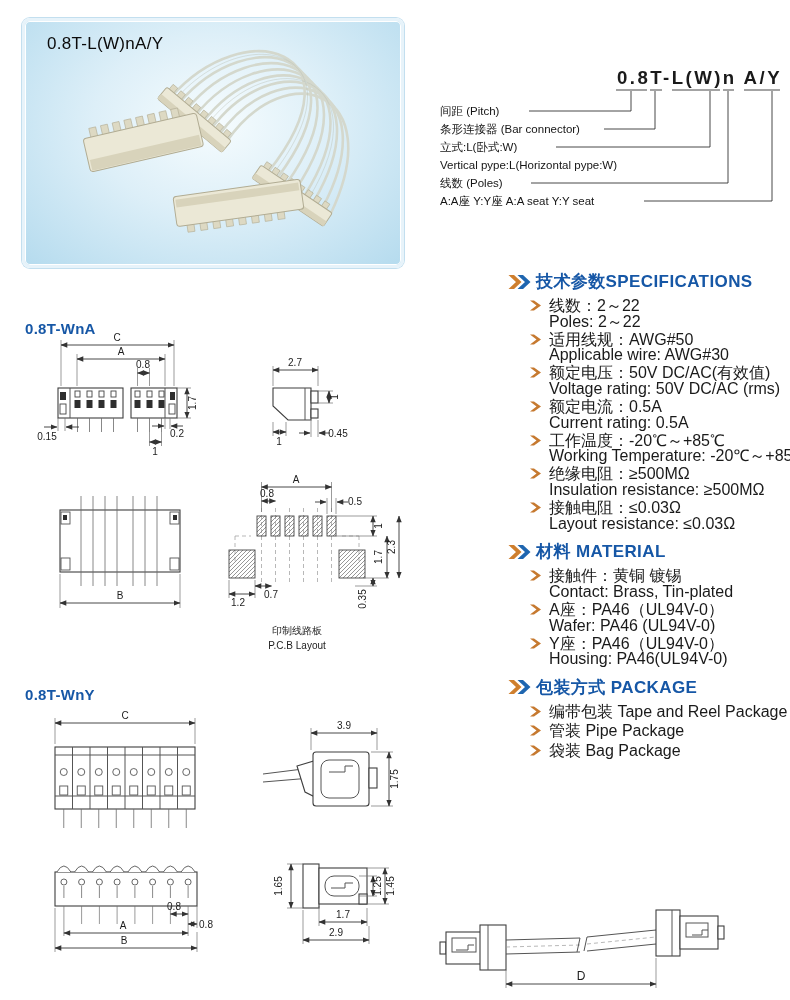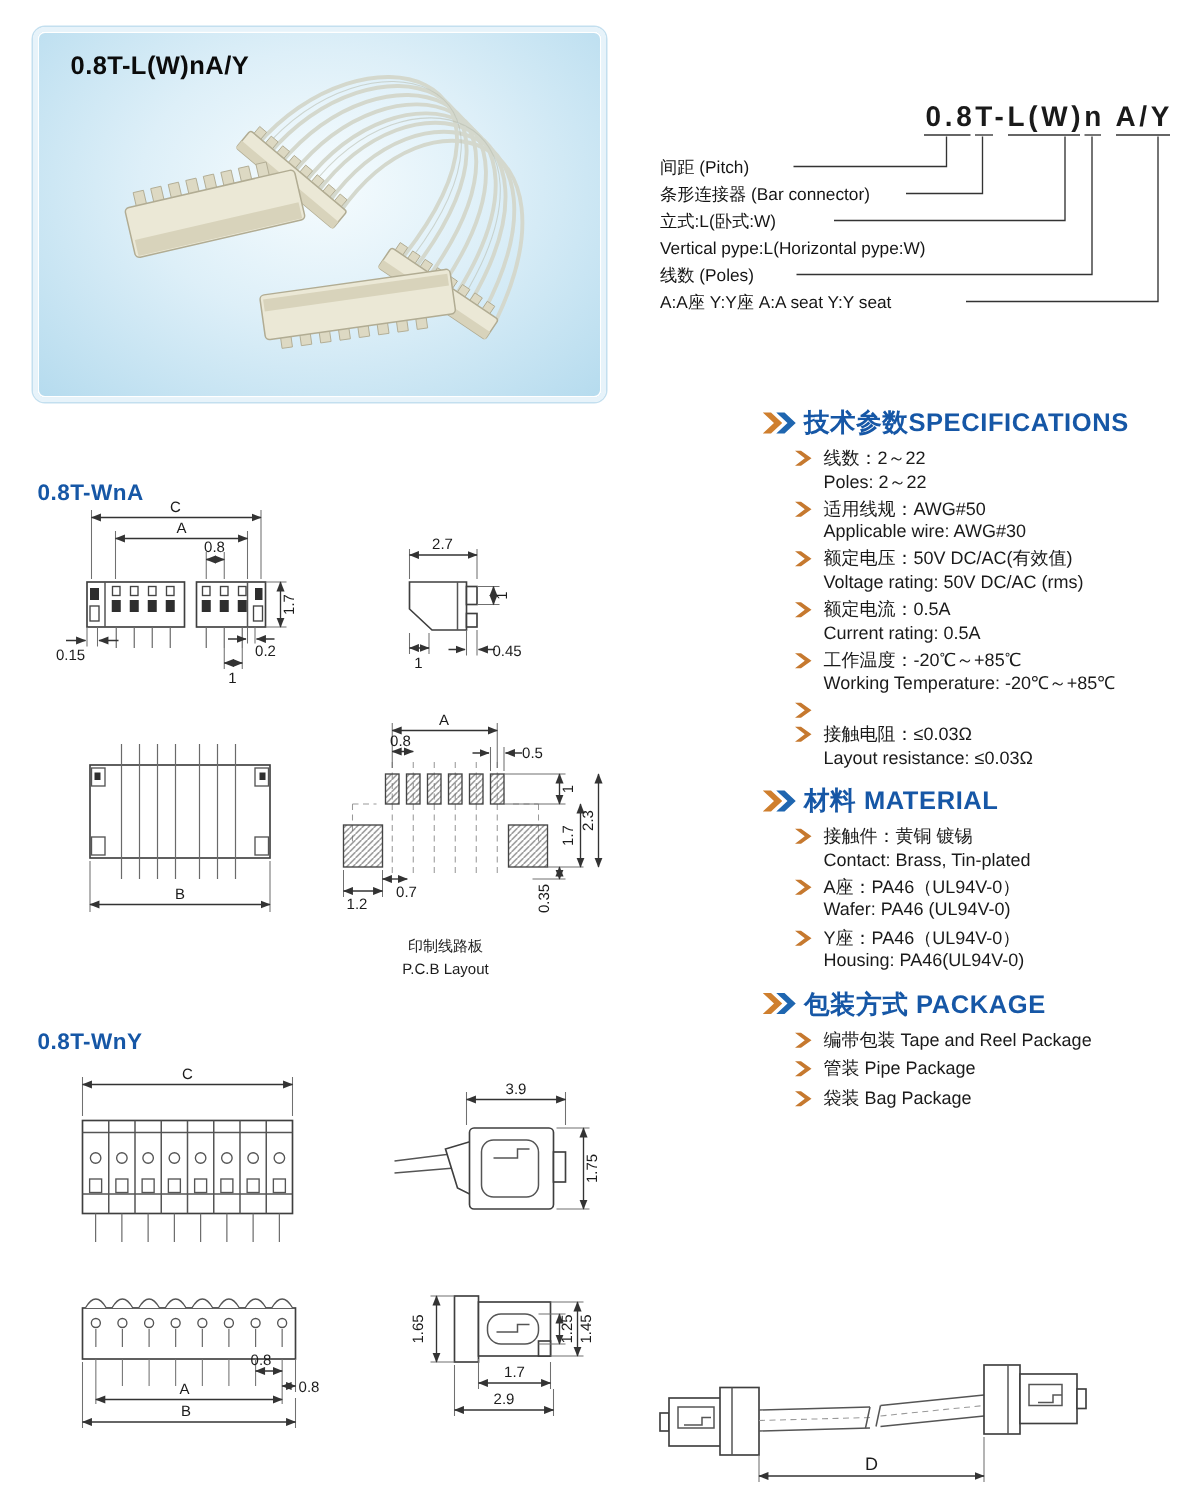--- a/index.html
+++ b/index.html
@@ -5,21 +5,21 @@
   * { margin:0; padding:0; box-sizing:border-box; }
   body { width:790px; height:1000px; background:#ffffff; position:relative;
          font-family:"Liberation Sans", sans-serif; overflow:hidden; }
   #page { position:absolute; left:0; top:0; width:790px; height:1000px; }
 
   
   .photo { position:absolute; left:22px; top:18px; width:382px; height:250px;
            border-radius:8px; border:3px solid #e7f3fa;
            box-shadow:0 0 0 1px #c3dfef, inset 0 0 0 1px #ffffff;
            background:radial-gradient(ellipse at 50% 42%, #f6fcfe 0%, #ddeff8 45%, #b5dbee 100%);
-           overflow:hidden;font-weight:bold; }
+           overflow:hidden; }
   .photo-label { position:absolute; left:22px; top:13px; font-size:17px; color:#0b0b0b; letter-spacing:.3px; z-index:2; }
   .photo svg { position:absolute; left:0; top:0; }
   .pbody { fill:#ebe8d6; stroke:#b1ac93; stroke-width:1; }
   .pshade { fill:#d8d3bb; stroke:none; }
   .pteeth { fill:#ddd9c3; stroke:#b1ac93; stroke-width:.6; }
   .pwire { fill:none; stroke:#d4d8cd; stroke-width:2.6; }
   .pwireo { fill:none; stroke:#b9beb1; stroke-width:.7; opacity:.6; }
 
   
   .pn { position:absolute; left:432px; top:58px; }
@@ -32,21 +32,21 @@
   .series-title { position:absolute; color:#1657a6; font-size:15px; font-weight:bold; letter-spacing:.3px;margin-top:24px; }
 
   
   .right-col { position:absolute; left:508px; top:266px; width:308px; padding-top:4px; }
   .sec-head { display:flex; align-items:center; gap:3px; margin:9px 0 5px 0; }
   .sec-head:first-child { margin-top:0; }
   .dchev { width:25px; height:16px; flex:none; }
   .sec-head-txt { color:#1657a6; font-size:17px; font-weight:bold; letter-spacing:.4px; white-space:nowrap; }
   .item { display:flex; margin-bottom:2.5px; }
   .chev { width:13px; height:11px; flex:none; margin:2px 6px 0 22px; }
-  .lines { font-size:12px; color:#1a1a1a; line-height:15.6px; }
+  .lines { font-size:16px; color:#1a1a1a; line-height:15.6px; }
   .pkg .item { margin-bottom:4px; }
 
   
   .dwg { position:absolute; }
   .dwg text { font-family:"Liberation Sans", sans-serif; font-size:10px; fill:#1c1c1c; }
   .body { fill:#fff; stroke:#3f3f3f; stroke-width:1.1; }
   .det  { fill:#fff; stroke:#555; stroke-width:.9; }
   .det2 { fill:none; stroke:#555; stroke-width:1; }
   .pin  { fill:#fff; stroke:#444; stroke-width:.9; }
   .pinf { fill:#2e2e2e; }
@@ -515,20 +515,24 @@
         </svg>
         <div class="lines">
           <div>工作温度：-20℃～+85℃</div>
           <div>Working Temperature: -20℃～+85℃</div>
         </div>
       </div>
     <div class="item">
         <svg class="chev" viewBox="0 0 13 11">
           <path d="M0,0.5 L6.5,5.5 L0,10.5 L4,10.5 L11,5.5 L4,0.5 Z" fill="#c6792f"></path>
         </svg>
+        <div class="lines">
+          <div>绝缘电阻：≥500MΩ</div>
+          <div>Insulation resistance: ≥500MΩ</div>
+        </div>
       </div>
     <div class="item">
         <svg class="chev" viewBox="0 0 13 11">
           <path d="M0,0.5 L6.5,5.5 L0,10.5 L4,10.5 L11,5.5 L4,0.5 Z" fill="#c6792f"></path>
         </svg>
         <div class="lines">
           <div>接触电阻：≤0.03Ω</div>
           <div>Layout resistance: ≤0.03Ω</div>
         </div>
       </div>

